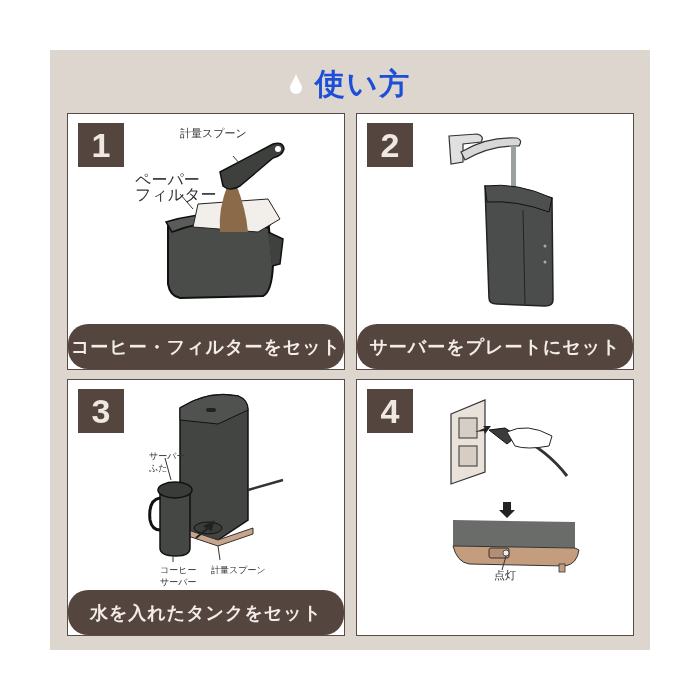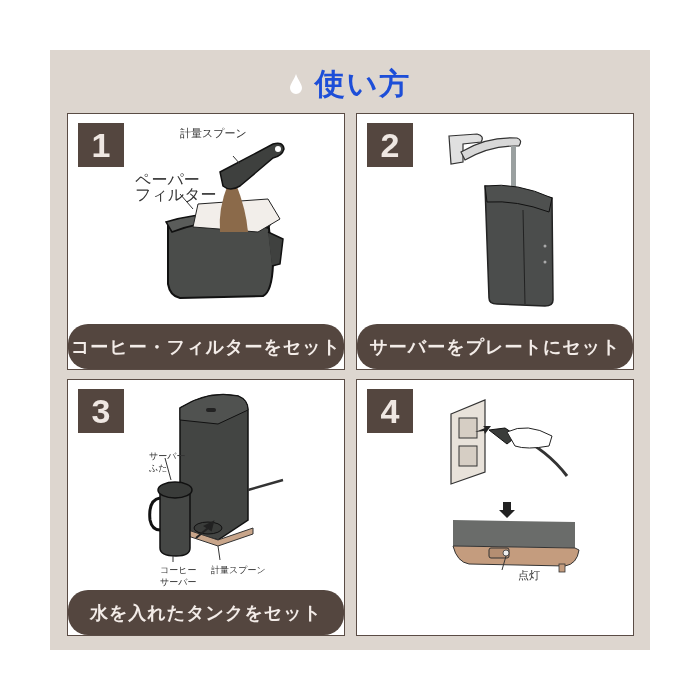--- a/index.html
+++ b/index.html
@@ -138,16 +138,16 @@
 
       <path d="M146 122 L154 122 L154 130 L158 130 L150 138 L142 130 L146 130 Z" fill="#222"></path>
 
       <path d="M96 140 L218 142 L218 168 L96 166 Z" fill="#5a5c5a" opacity="0.9"></path>
       <path d="M96 166 Q100 182 112 184 L208 186 Q220 184 222 170 L218 168 L96 166 Z" fill="#c49c7e" stroke="#333" stroke-width="1"></path>
       <rect x="132" y="168" width="20" height="10" rx="2" fill="#b48e72" stroke="#333" stroke-width="1"></rect>
       <circle cx="149" cy="173" r="3" fill="#eee" stroke="#333" stroke-width="0.8"></circle>
       <rect x="202" y="184" width="6" height="8" fill="#c49c7e" stroke="#333" stroke-width="0.8"></rect>
       <line x1="149" y1="176" x2="145" y2="190" stroke="#333" stroke-width="1"></line>
     </svg>
-    <div class="small-label" style="left:129px; top:190px; font-size:11px;margin-left:24px;">点灯</div>
+    <div class="small-label" style="left:129px; top:190px; font-size:11px;">点灯</div>
     <div class="badge">4</div>
   </div>
 </div>
 
 </body></html>

